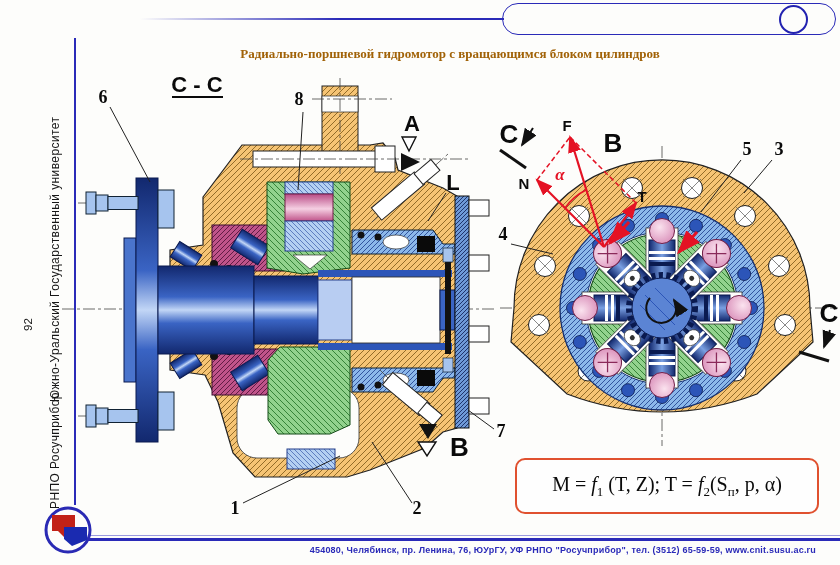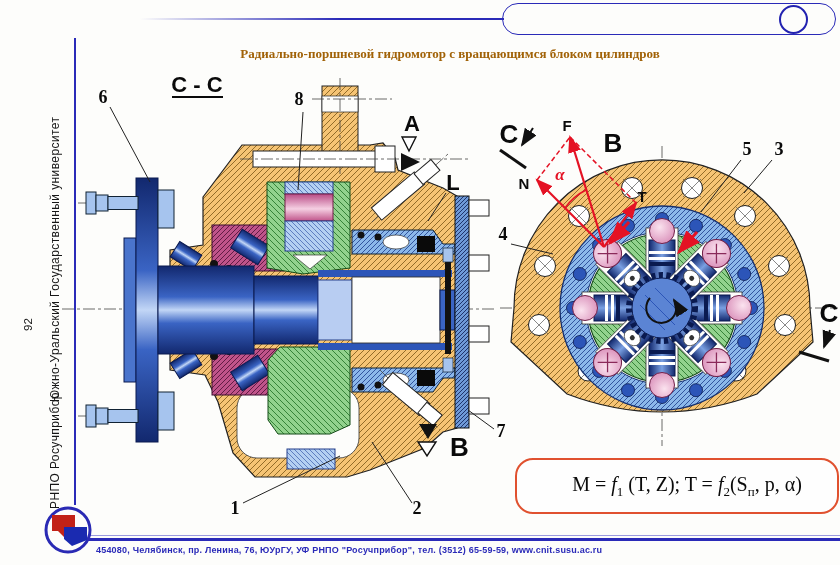--- a/index.html
+++ b/index.html
@@ -21,27 +21,27 @@
   
   .title{left:80px;top:38px;width:740px;text-align:center;color:#a16207;
          font-family:"Liberation Serif",serif;font-weight:bold;font-size:13px;margin-top:8px;}
   
   .vtext{position:absolute;transform:rotate(-90deg);transform-origin:left top;white-space:nowrap;
          color:#161616;font-size:12px;}
   .univ{left:48px;top:402px;letter-spacing:.4px;}
   .org{left:48px;top:509px;letter-spacing:.4px;}
   .pagenum{left:22px;top:331px;font-size:11.5px;}
   
-  .formula{left:515px;top:458px;width:300px;height:52px;border:2.6px solid #e0512f;border-radius:18px;
+  .formula{left:515px;top:458px;width:300px;height:52px;border:2.6px solid #e0512f;border-radius:10px;
            display:flex;align-items:center;justify-content:center;background:rgba(255,255,255,.65);
-           font-family:"Liberation Serif",serif;font-size:20px;color:#0a0a0a;white-space:nowrap;padding-left:20px;}
+           font-family:"Liberation Serif",serif;font-size:20px;color:#0a0a0a;white-space:nowrap;}
   .formula i{font-style:italic;}
   .formula sub{font-size:13px;}
   
-  .addr{left:96px;top:545px;width:720px;color:#2a2ab8;font-size:9px;font-weight:bold;letter-spacing:.2px;white-space:nowrap;}
+  .addr{left:96px;top:545px;width:720px;color:#2a2ab8;font-size:9px;font-weight:bold;letter-spacing:.2px;white-space:nowrap;text-align:right;}
   
   text{fill:#0a0a0a;}
   .lt{font-family:"Liberation Serif",serif;font-weight:bold;font-size:18px;}
   .bg{font-family:"Liberation Sans",sans-serif;font-weight:bold;font-size:22px;}
   .bg2{font-family:"Liberation Sans",sans-serif;font-weight:bold;font-size:26px;}
   .sm{font-family:"Liberation Sans",sans-serif;font-weight:bold;font-size:15px;}
   .al{font-family:"Liberation Serif",serif;font-style:italic;font-weight:bold;font-size:17px;fill:#e41224;}
   .ldr{stroke:#222;stroke-width:1;fill:none;}
   .cl{stroke:#444;stroke-width:.8;fill:none;stroke-dasharray:12 3 3 3;}
 </style>

